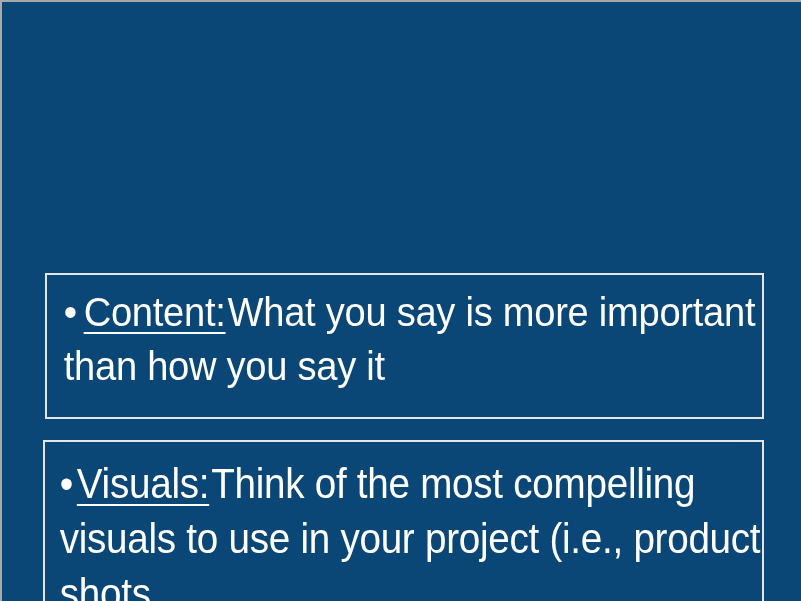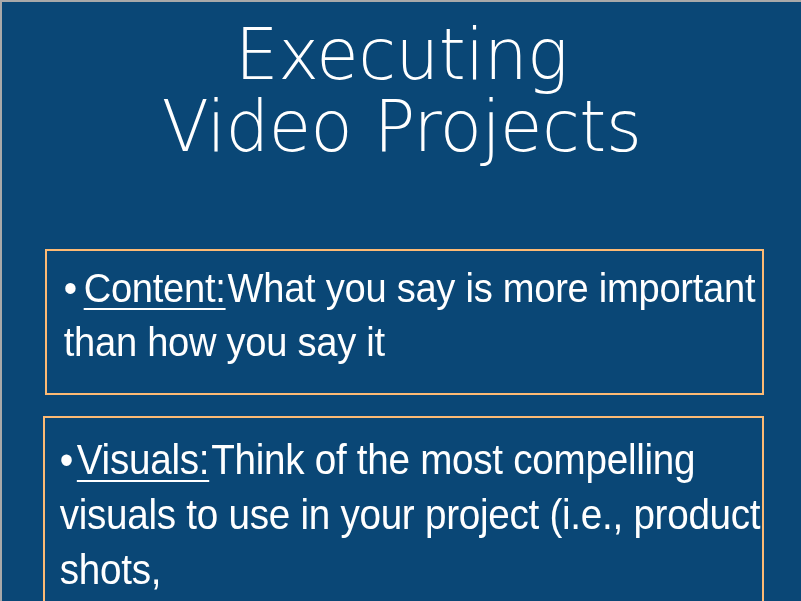--- a/index.html
+++ b/index.html
@@ -41,23 +41,24 @@
     transform: scaleX(0.97);
   }
   .title-line.line2 {
     margin-top: 2px;
   }
 
   
   .bullet-box {
     position: absolute;
     box-sizing: border-box;
-    border: 2px solid #fdba74;
+    border: 2px solid #e5e5e5;
     background: transparent;
     overflow: hidden;
+    margin-top: 24px;
   }
 
   #box-content {
     left: 43px;
     top: 247px;
     width: 719px;
     height: 146px;
   }
 
   #box-visuals {
@@ -109,24 +110,20 @@
   .term-gap {
     display: inline-block;
     width: 0.05em;
   }
 </style>
 </head>
 <body>
 
 <div class="slide">
 
-  <div class="title-block">
-    <span class="title-line line1">Executing</span>
-    <span class="title-line line2">Video Projects</span>
-  </div>
 
   <div class="bullet-box" id="box-content">
     <div class="bullet-text">
       <span class="bullet-marker">•</span><span class="lead-term">Content:</span><span class="term-gap"></span><span>What you say is more important than how you say it</span>
     </div>
   </div>
 
   <div class="bullet-box" id="box-visuals">
     <div class="bullet-text">
       <span class="bullet-marker">•</span><span class="lead-term">Visuals:</span><span class="term-gap"></span><span>Think of the most compelling visuals to use in your project (i.e., product shots,</span>

